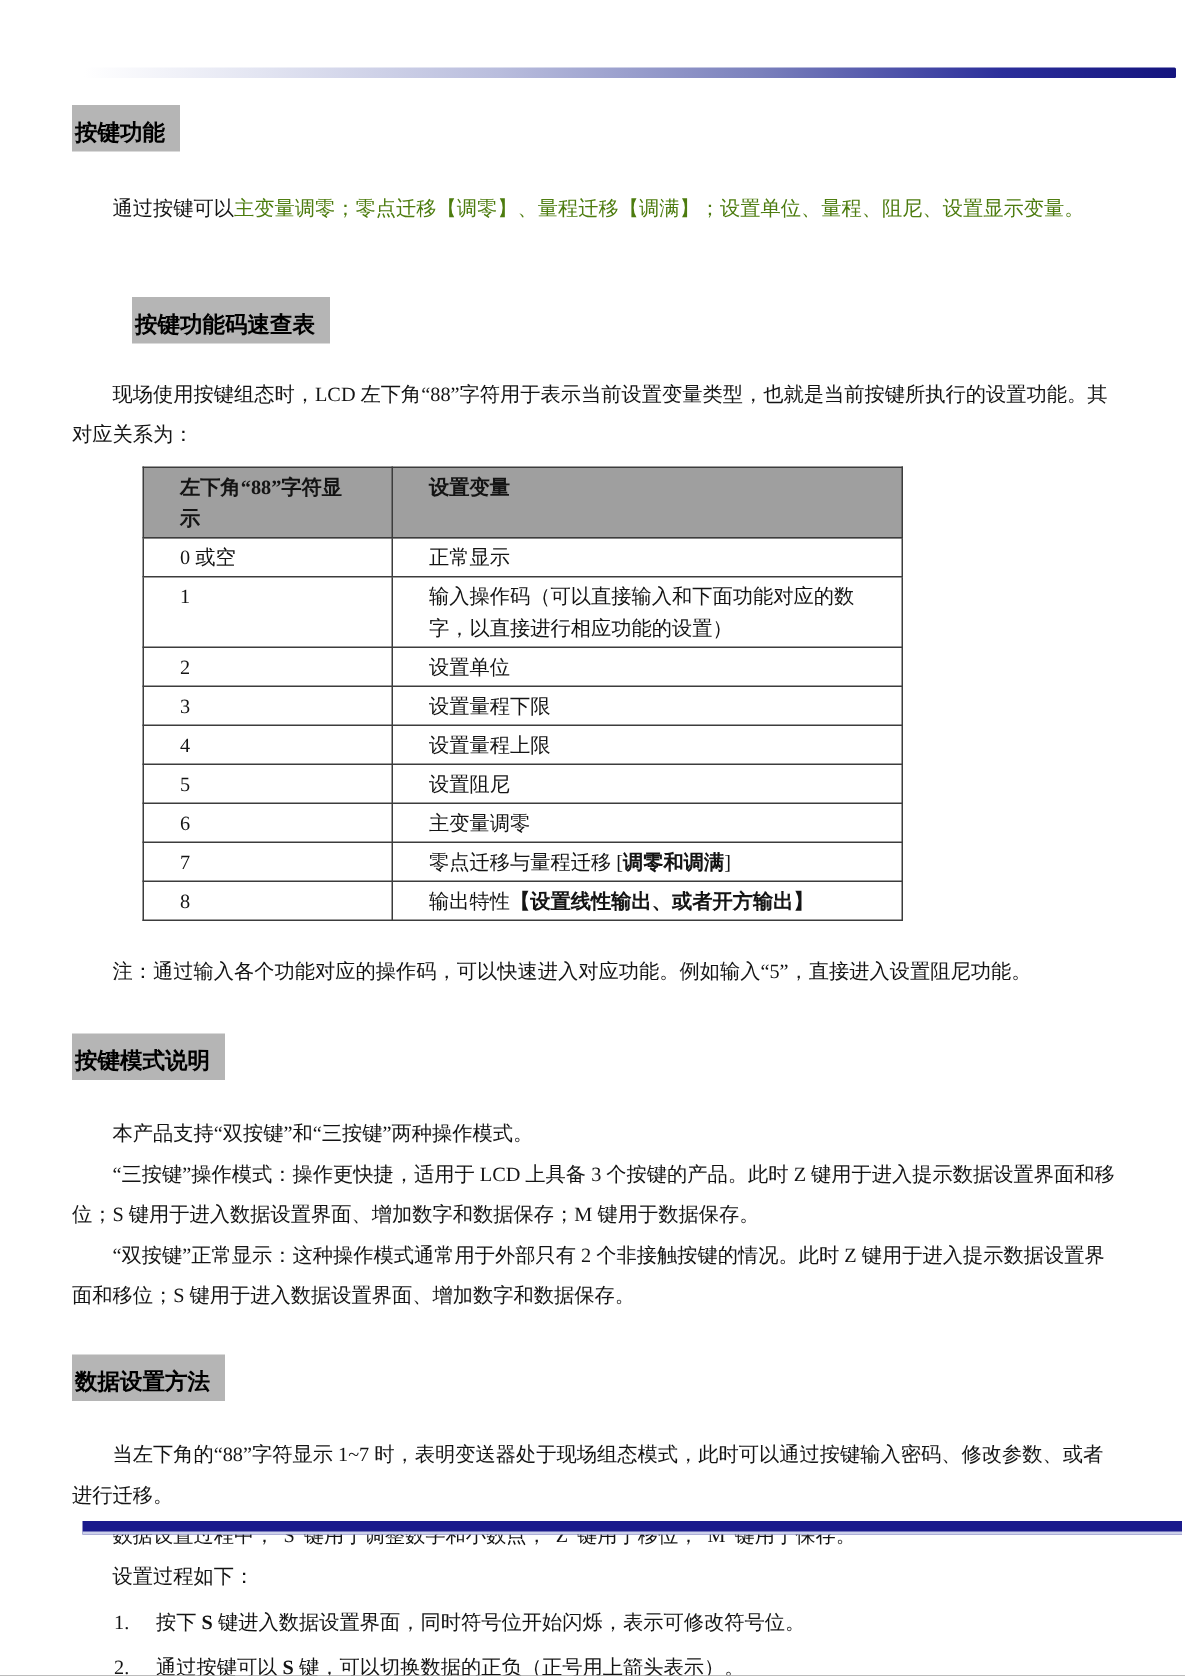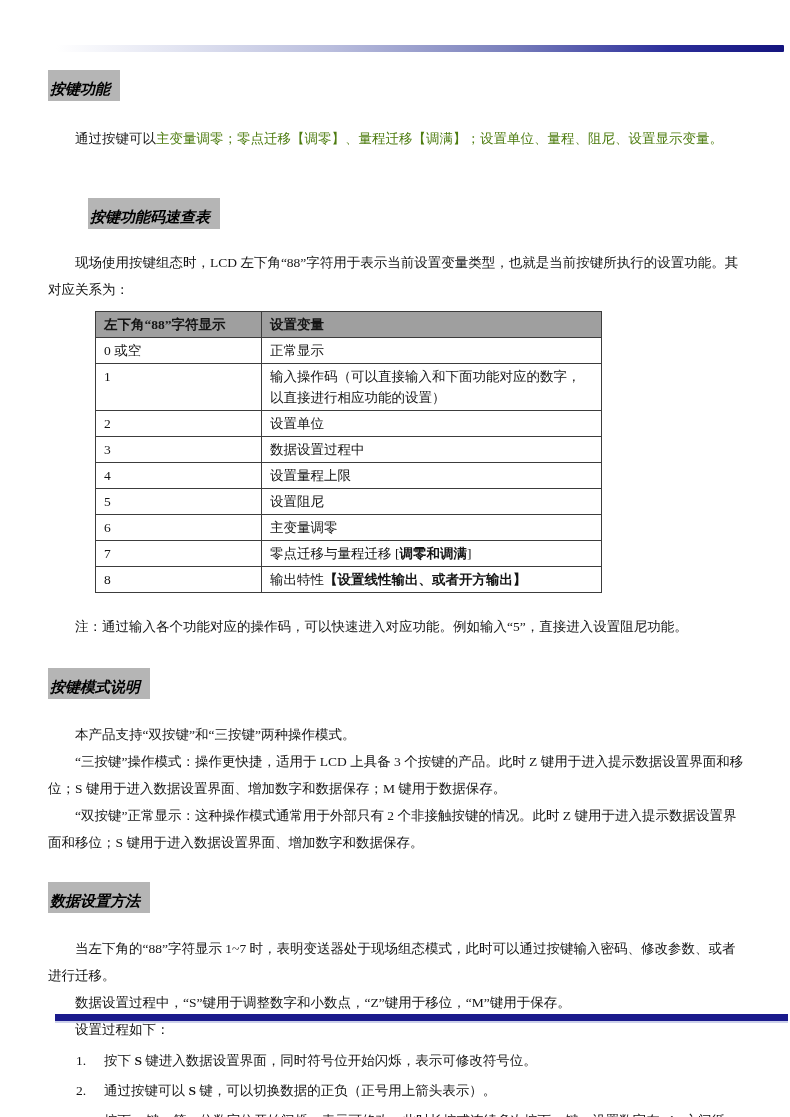--- a/index.html
+++ b/index.html
@@ -19,40 +19,40 @@
       rgba(255,255,255,0) 0%, #e3e5f2 16%, #b9bddd 38%,
       #7a80bc 62%, #2c2f9b 84%, #14147e 100%);
     border-radius:1px;
   }
   .bottom-rule {
     position:absolute; left:55px; top:1014px; width:733px; height:9px;
     background:#1a1a8c;
     border-bottom:2px solid #ccd0ea;
   }
   .content { padding:70px 44px 0 48px; }
-  .sec-heading { font-size:15px; font-weight:bold; color:#000; line-height:19px;font-style:italic; }
+  .sec-heading { font-size:15px; font-weight:bold; color:#000; line-height:19px; }
   .hl { display:inline-block; background:#b5b5b5; padding:10px 10px 2px 2px; }
   p.body { font-size:13.5px; line-height:27px; }
   .indent2 { text-indent:2em; }
   .red { color:#4d7c0f; font-weight:normal; }
   .lead-bold { font-weight:normal; }
 
   .intro { margin-top:24px; }
   .h2-wrap { margin-top:46px;padding-left:40px; }
   .s2-para { margin-top:20px; }
 
   table.func-table {
     border-collapse:collapse;
     margin:8px 0 0 47px;
     width:507px;
     font-size:13.5px;
   }
   table.func-table th, table.func-table td {
     border:1px solid #3c3c3c;
-    padding:2px 8px;
+    padding:2px 24px;
     line-height:21px;
     text-align:left;
     vertical-align:top;
     font-weight:normal;
   }
   table.func-table th {
     background:#9f9f9f;
     font-weight:bold;
   }
   table.func-table col.c1 { width:166px; }
@@ -105,21 +105,21 @@
         <tr>
           <td>1</td>
           <td><span>输入操作码（可以直接输入和下面功能对应的数字，以直接进行相应功能的设置）</span><b></b><span></span></td>
         </tr>
         <tr>
           <td>2</td>
           <td><span>设置单位</span><b></b><span></span></td>
         </tr>
         <tr>
           <td>3</td>
-          <td><span>数据设置过程中</span><b></b><span></span></td>
+          <td><span>设置量程下限</span><b></b><span></span></td>
         </tr>
         <tr>
           <td>4</td>
           <td><span>设置量程上限</span><b></b><span></span></td>
         </tr>
         <tr>
           <td>5</td>
           <td><span>设置阻尼</span><b></b><span></span></td>
         </tr>
         <tr>

